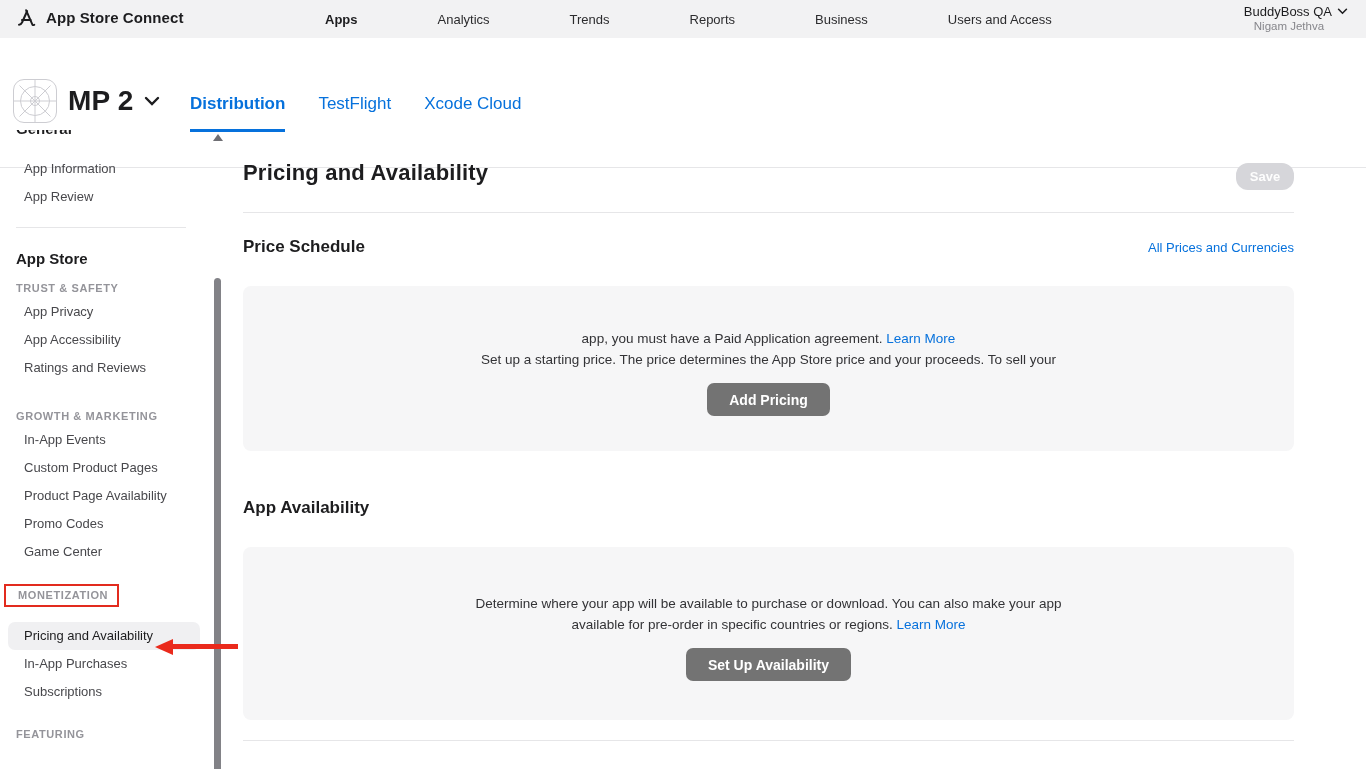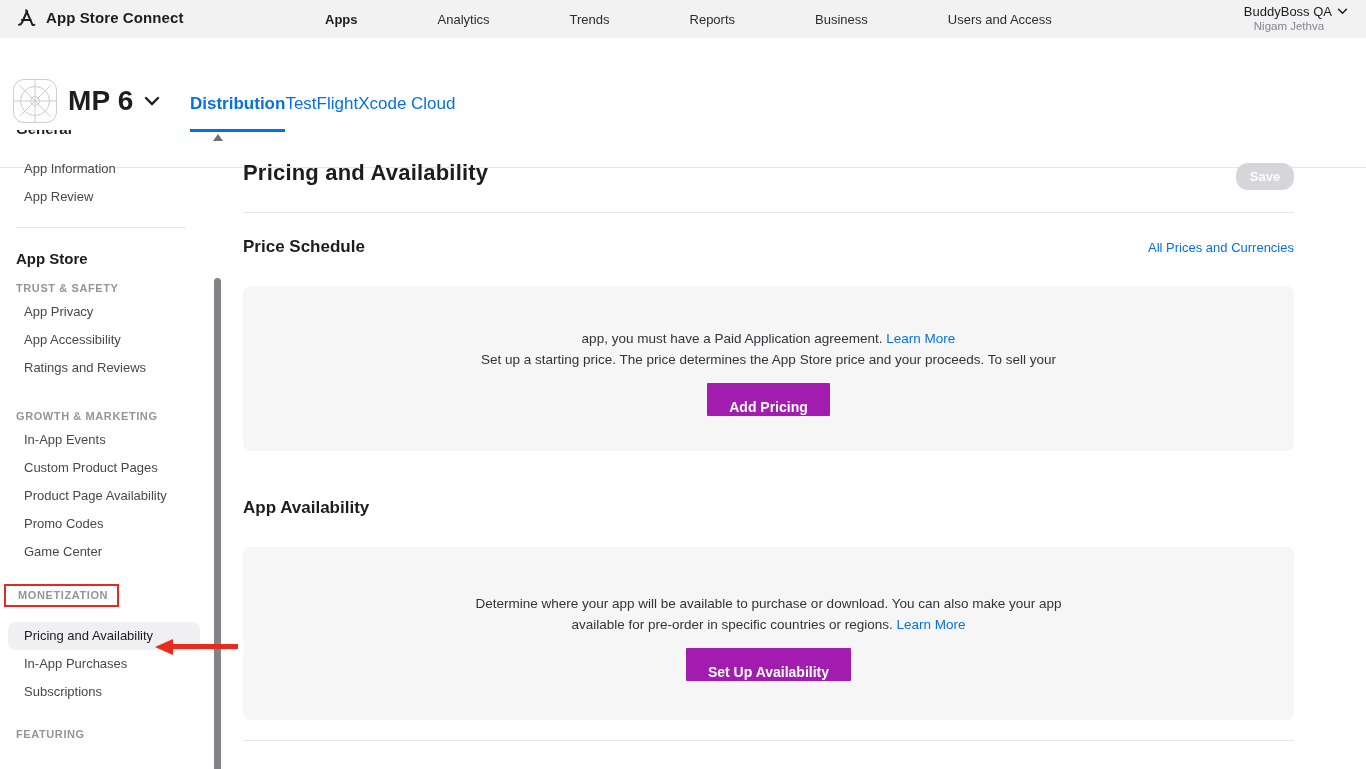--- a/index.html
+++ b/index.html
@@ -17,21 +17,21 @@
   .topnav-item.active { font-weight:bold; color:#1d1d1f; }
   .account { position:absolute; right:18px; top:4px; text-align:center; cursor:pointer; }
   .account-team { font-size:13px; color:#1d1d1f; display:flex; align-items:center; gap:5px; justify-content:flex-end; }
   .account-user { font-size:11.5px; color:#86868b; margin-top:1px; padding-right:14px; }
 
   
   .appheader { position:absolute; left:0; top:38px; width:1366px; height:92px; background:#fff; }
   .app-icon { position:absolute; left:12px; top:40px; width:46px; height:46px; }
   .app-title { position:absolute; left:68px; top:47px; display:flex; align-items:center; gap:10px; cursor:pointer; }
   .app-name { font-size:28px; font-weight:bold; letter-spacing:.2px; }
-  .tabs { position:absolute; left:190px; top:56px; display:flex; }
+  .tabs { position:absolute; left:190px; top:56px; display:flex; gap:33px; }
   .tab { font-size:17px; color:#0671dc; cursor:pointer; padding-bottom:18px; position:relative; }
   .tab.active { font-weight:bold; }
   .tab.active .tab-underline { position:absolute; left:0; right:0; bottom:0; height:3px; background:#0671dc; }
   .header-divider { position:absolute; left:0; top:129px; width:1366px; height:1px; background:#e6e6e8; }
 
   
   .sidebar { position:absolute; left:0; top:130px; width:210px; height:639px; overflow:hidden; }
   .side-clip { height:9px; overflow:hidden; }
   .side-clip .side-head { margin-top:-12px; }
   .side-head { font-size:15px; font-weight:bold; color:#1d1d1f; padding-left:16px; height:22px; line-height:22px; }
@@ -64,22 +64,22 @@
   .save-btn { position:absolute; right:0; top:33px; width:58px; height:27px; background:#d6d6da; color:#fdfdfd;
     border:none; border-radius:12px; font-size:13px; font-weight:bold; font-family:inherit; }
   .h-divider { height:1px; background:#e6e6e8; }
   .sec-head { display:flex; justify-content:space-between; align-items:baseline; margin-top:24px; height:22px; }
   .sec-title { font-size:17px; font-weight:bold; }
   .link { font-size:13px; color:#0671dc; cursor:pointer; text-decoration:none; }
   .panel { background:#f6f6f7; border-radius:8px; margin-top:27px; text-align:center; overflow:hidden; }
   .panel-1 { height:165px; padding-top:42px; }
   .panel-2 { height:173px; padding-top:46px; }
   .panel-text { font-size:13.5px; color:#333336; line-height:21px; }
-  .btn-primary { margin-top:13px; height:33px; padding:16px 22px; background:#a21caf; color:#fff;
-    border:none; border-radius:1px; font-size:14px; font-weight:bold; font-family:inherit; cursor:pointer; }
+  .btn-primary { margin-top:13px; height:33px; padding:8px 22px; background:#737373; color:#fff;
+    border:none; border-radius:7px; font-size:14px; font-weight:bold; font-family:inherit; cursor:pointer; }
   .sec2-title { margin-top:47px; height:22px; }
   .end-divider { margin-top:20px; }
 </style>
 </head>
 <body>
 
 <div class="stage">
 
   <header class="topbar">
     <div class="brand">
@@ -119,21 +119,21 @@
         <rect x="1.5" y="1.5" width="43" height="43" rx="10.5"></rect>
         <circle cx="23" cy="23" r="14.5"></circle>
         <circle cx="23" cy="23" r="4.5"></circle>
         <line x1="23" y1="1.5" x2="23" y2="44.5"></line>
         <line x1="1.5" y1="23" x2="44.5" y2="23"></line>
         <line x1="7.5" y1="7.5" x2="38.5" y2="38.5"></line>
         <line x1="38.5" y1="7.5" x2="7.5" y2="38.5"></line>
       </svg>
     </span>
     <div class="app-title">
-      <span class="app-name">MP 6</span>
+      <span class="app-name">MP 2</span>
       <span style="display:flex;">
         <svg width="16" height="10" viewBox="0 0 16 10" fill="none" stroke="#1d1d1f" stroke-width="2.4" stroke-linecap="round">
             <path d="M2 2 L8 8 L14 2"></path>
           </svg>
       </span>
     </div>
     <div class="tabs">
       <span class="tab active">
         <span>Distribution</span>
         <span class="tab-underline"></span>

